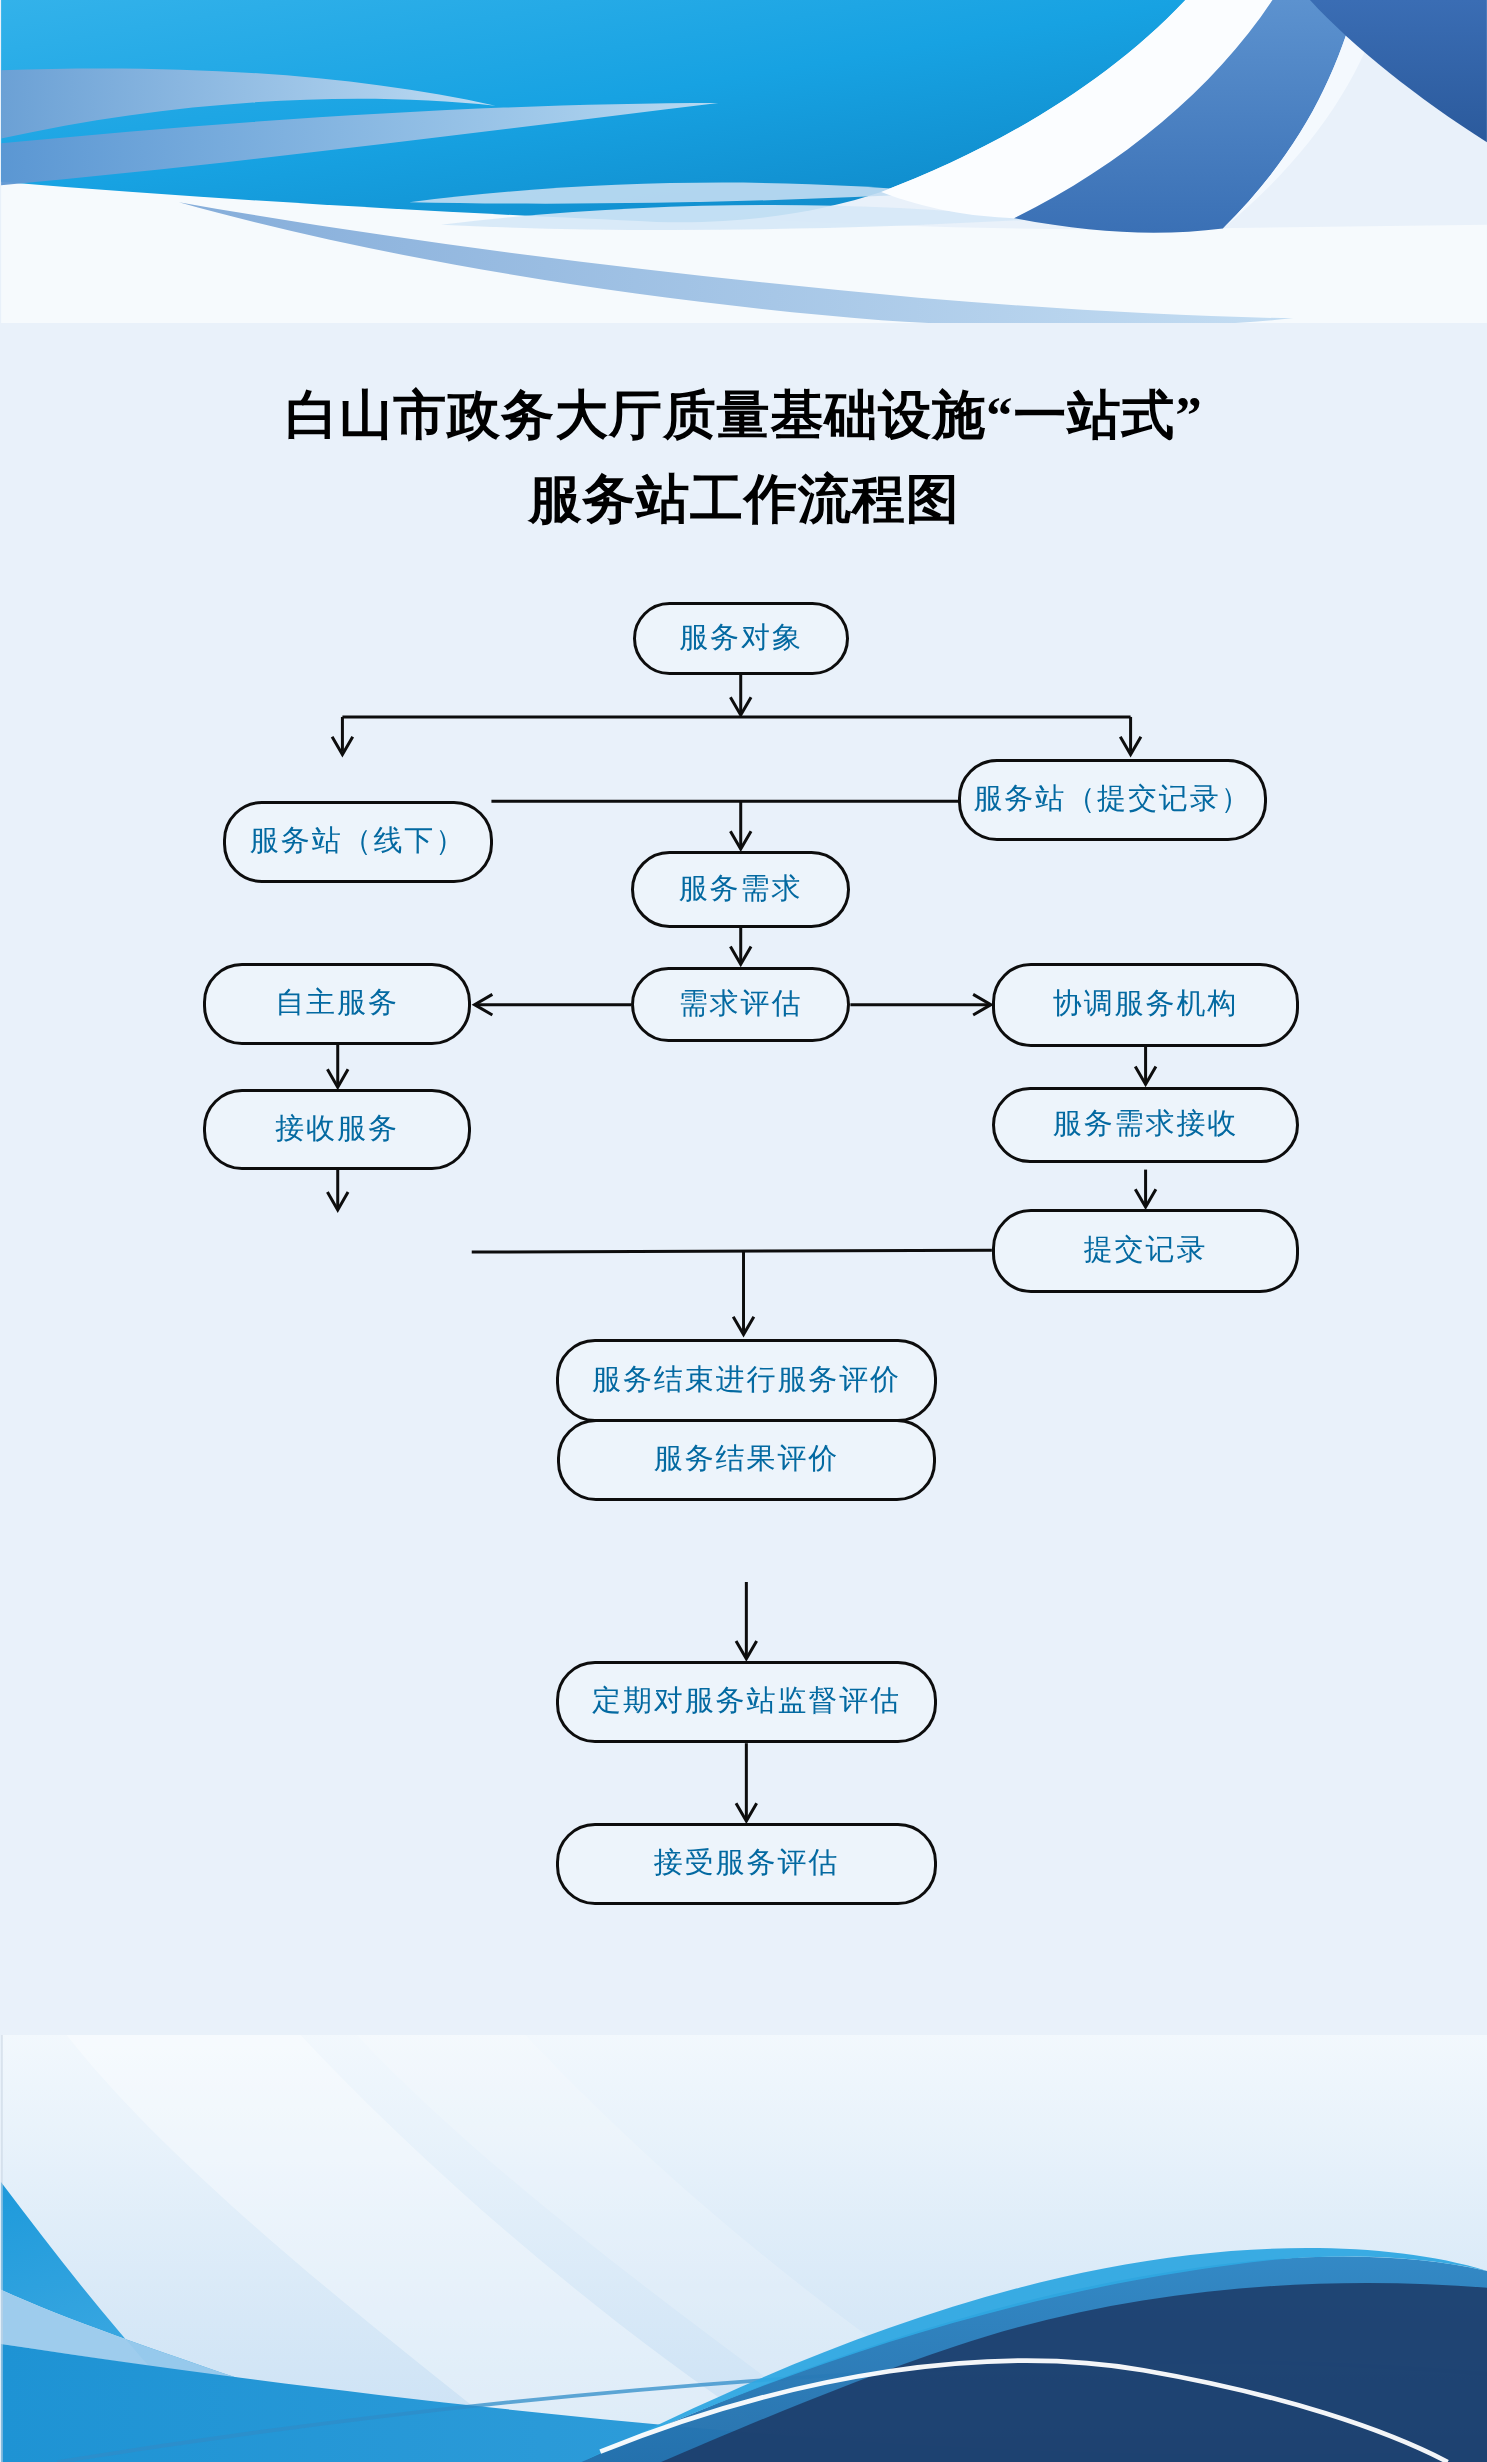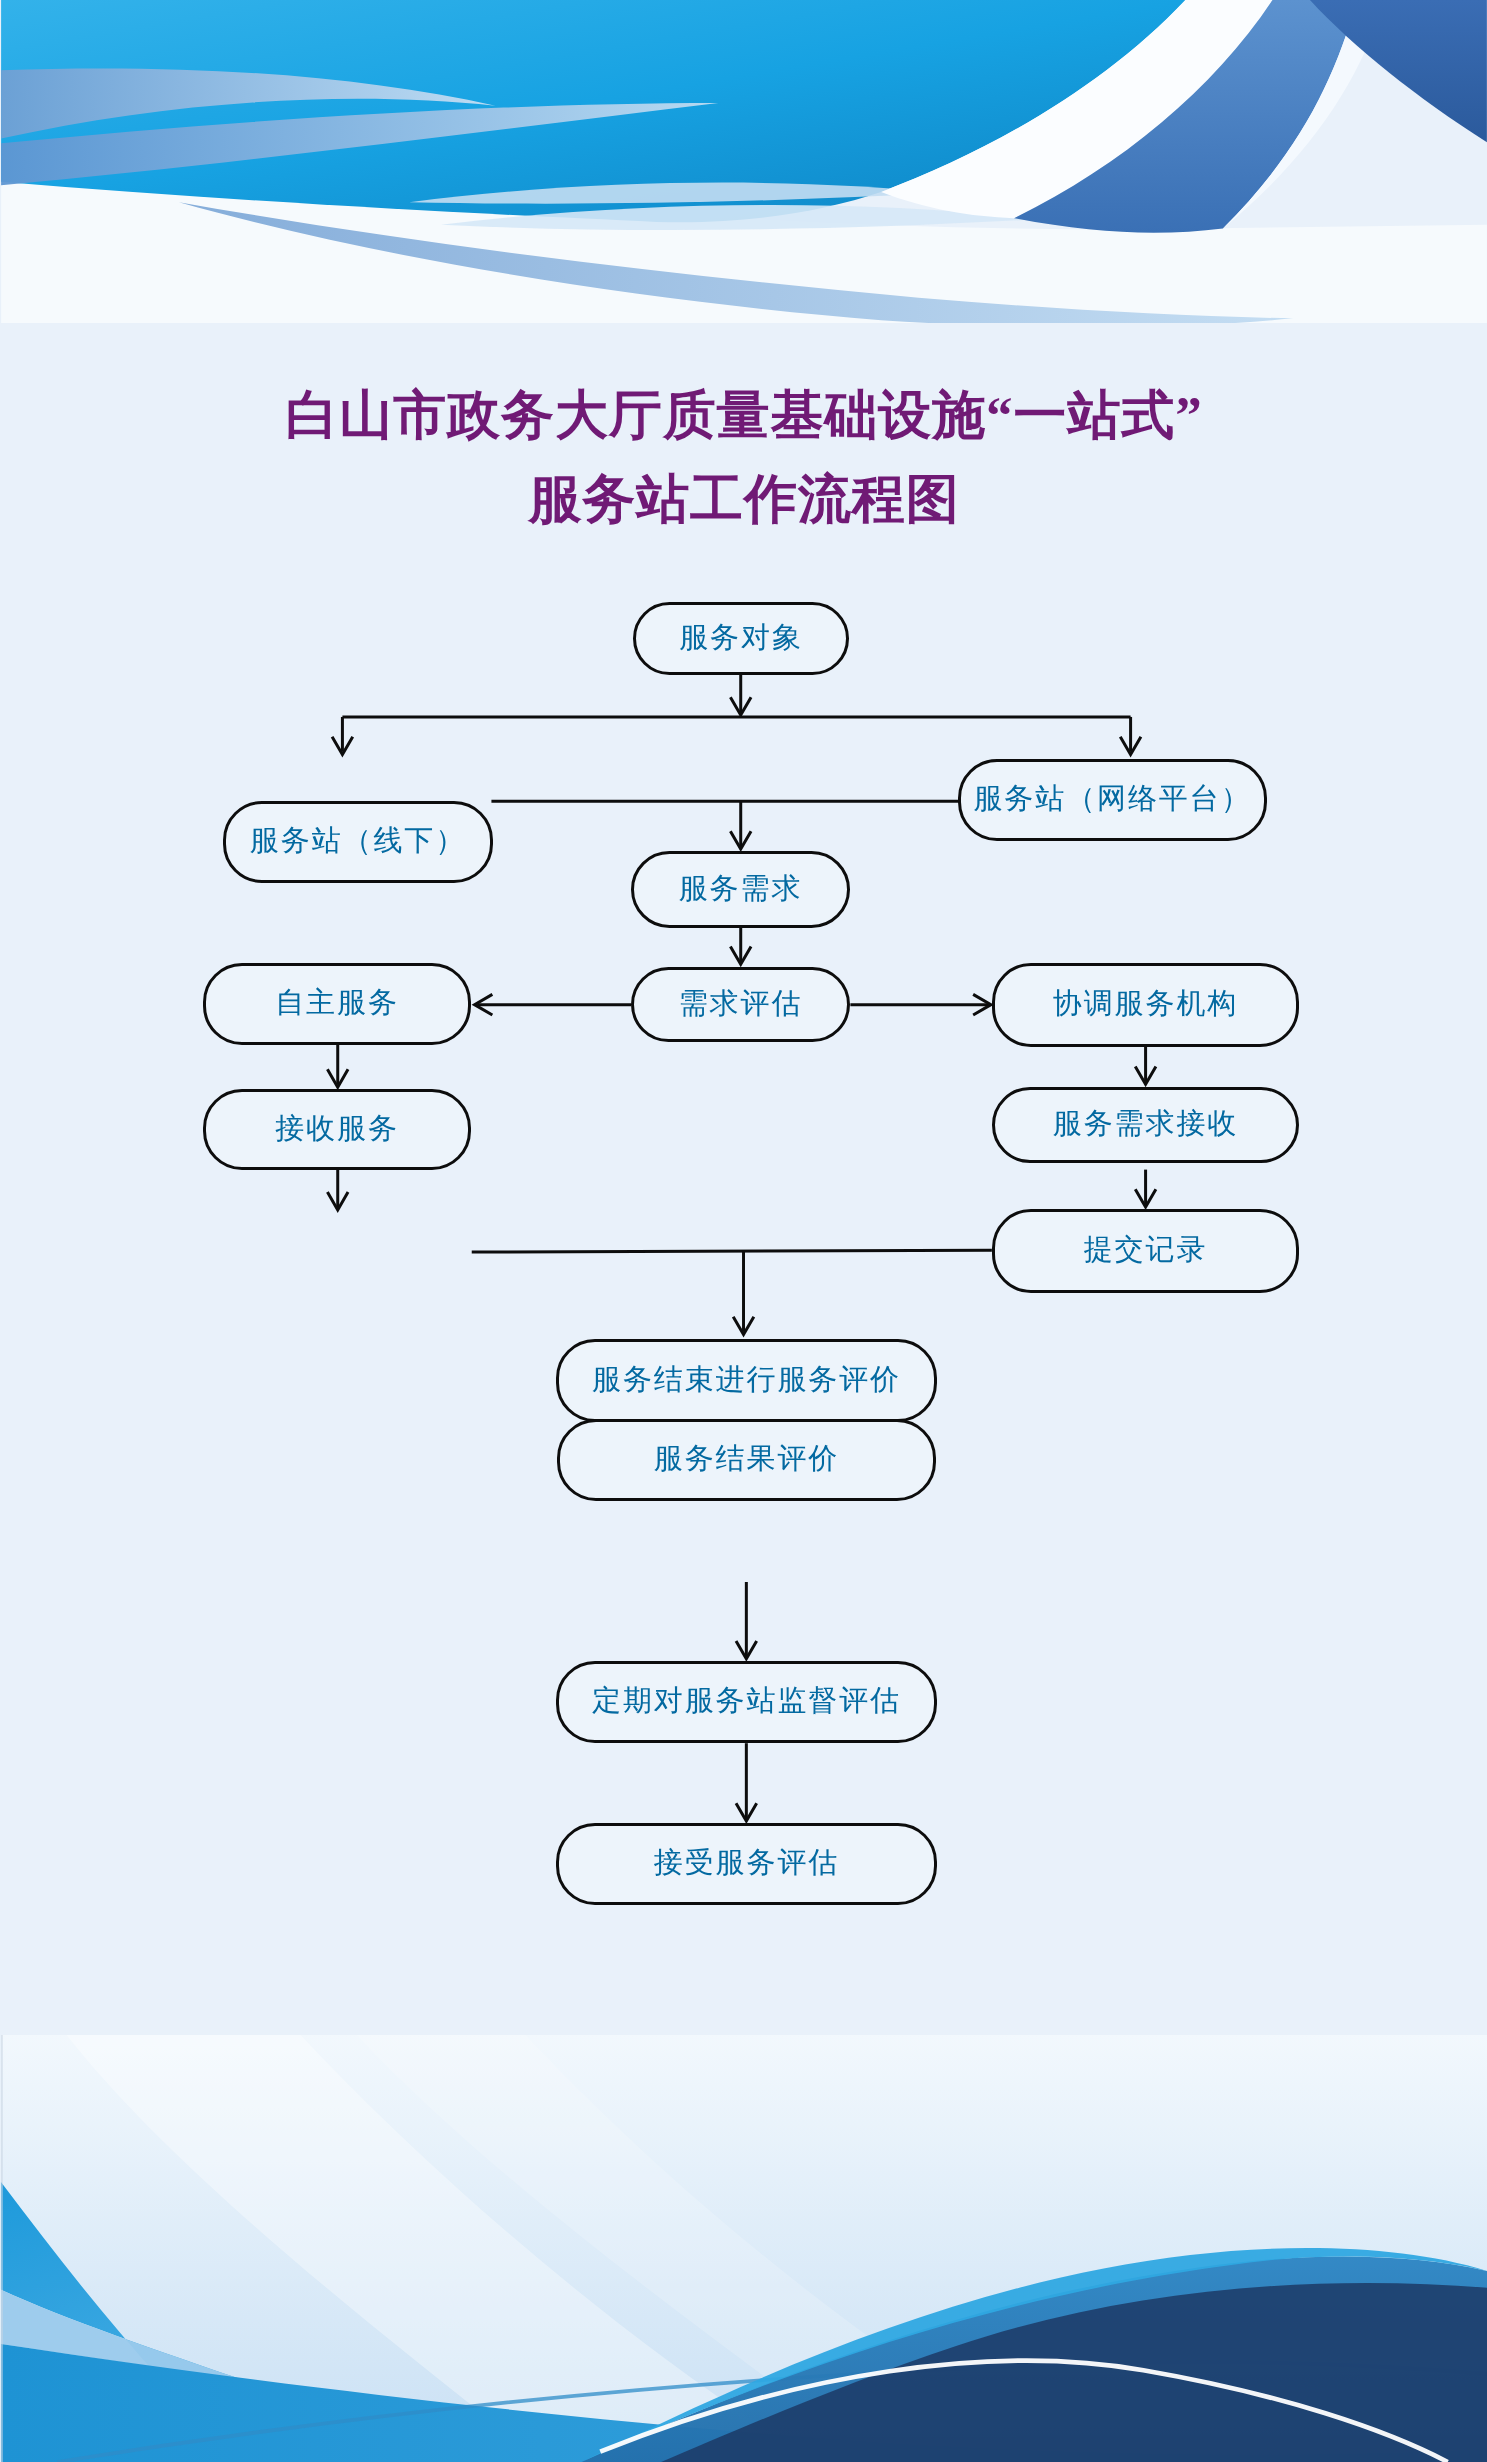--- a/index.html
+++ b/index.html
@@ -10,21 +10,21 @@
     overflow:hidden;
     font-family:"Liberation Serif","DejaVu Serif",serif;
   }
   .banner{position:absolute;left:0;display:block;}
   .banner-top{top:0;}
   .banner-bottom{top:2035px;}
   .title-block{
     position:absolute;
     left:0;top:373px;width:1488px;
     text-align:center;
-    color:#701a75;
+    color:#000000;
   }
   .title-line{
     font-size:53px;
     font-weight:bold;
     line-height:84px;
     letter-spacing:0.9px;
     white-space:nowrap;
   }
   .edges-svg{position:absolute;left:0;top:0;z-index:1;}
   .node{
@@ -157,21 +157,21 @@
 
   <div class="node" style="left:633px;top:602px;width:216px;height:73px;">
     <span class="node-label">服务对象</span>
   </div>
 
   <div class="node" style="left:223px;top:759px;width:270px;height:82px;margin-top:42px;">
     <span class="node-label">服务站（线下）</span>
   </div>
 
   <div class="node" style="left:958px;top:759px;width:309px;height:82px;">
-    <span class="node-label">服务站（网络平台）</span>
+    <span class="node-label">服务站（提交记录）</span>
   </div>
 
   <div class="node" style="left:631px;top:851px;width:219px;height:77px;">
     <span class="node-label">服务需求</span>
   </div>
 
   <div class="node" style="left:631px;top:967px;width:219px;height:75px;">
     <span class="node-label">需求评估</span>
   </div>
 

